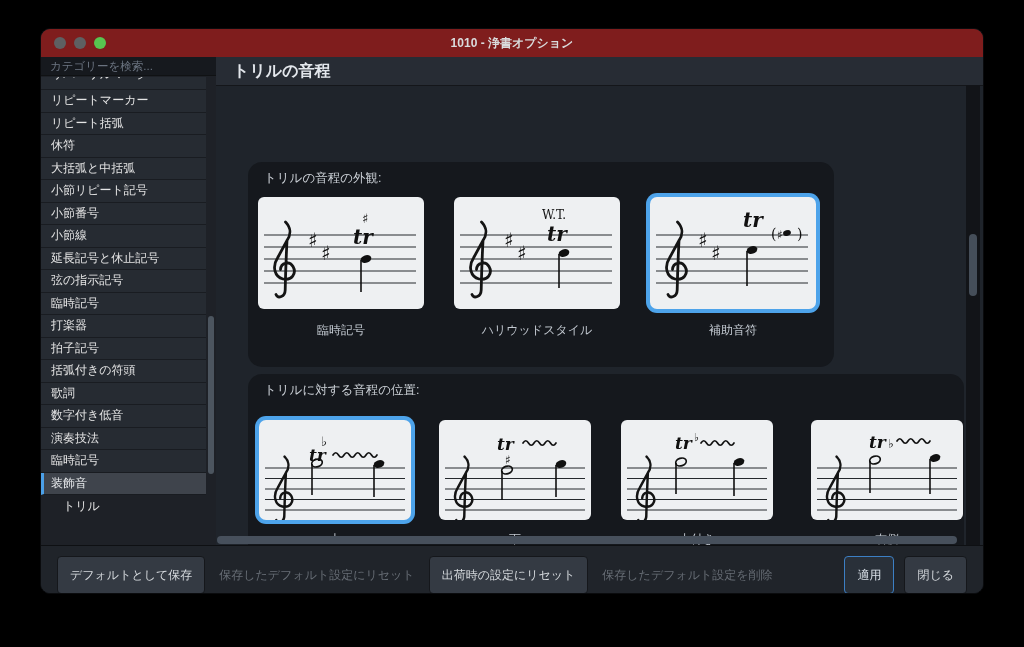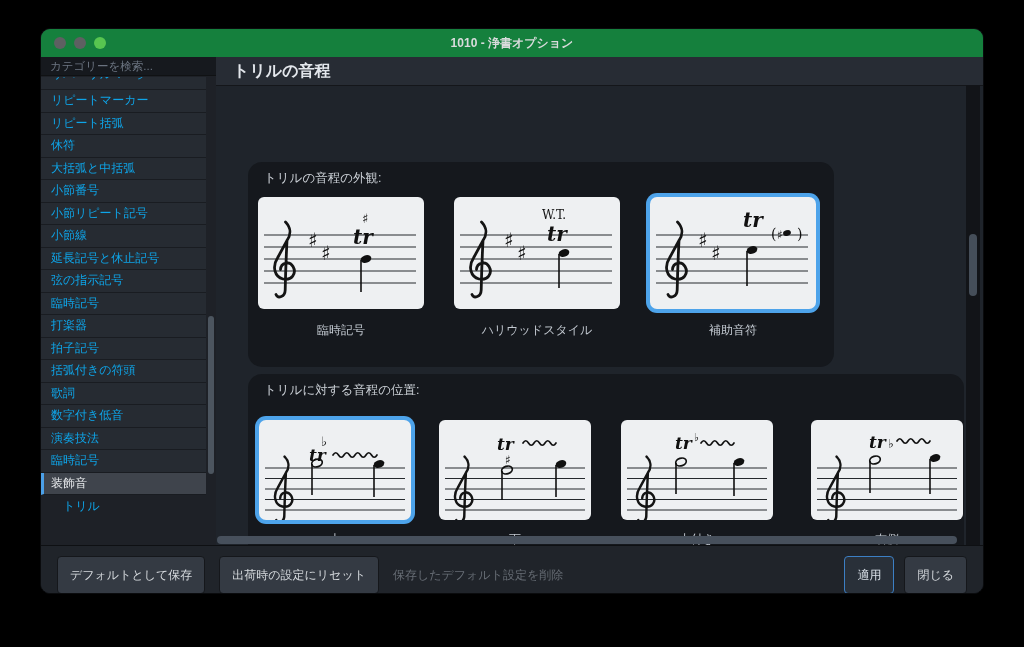--- a/index.html
+++ b/index.html
@@ -1,33 +1,33 @@
 <!DOCTYPE html>
 <html><head>
 <meta charset="utf-8">
 <style>
   html,body{margin:0;padding:0;}
   body{width:1024px;height:647px;background:#000;position:relative;overflow:hidden;
        font-family:"Liberation Sans","DejaVu Sans",sans-serif;}
   .window{position:absolute;left:40px;top:28px;width:944px;height:566px;background:#1f242b;
           border-radius:10px;overflow:hidden;box-shadow:0 18px 50px rgba(0,0,0,.7);border:1px solid #0a0b0d;box-sizing:border-box;}
   
-  .titlebar{position:absolute;left:0;top:0;right:0;height:28px;background:#15803d;border-bottom:1px solid #1c1e20;}
+  .titlebar{position:absolute;left:0;top:0;right:0;height:28px;background:#7f1d1d;border-bottom:1px solid #1c1e20;}
   .title{position:absolute;left:0;right:0;top:0;height:28px;line-height:28px;text-align:center;
          font-size:12px;font-weight:700;color:#d9dbdc;}
   .lights{position:absolute;left:13px;top:8px;display:flex;gap:8px;}
   .light{width:12px;height:12px;border-radius:50%;}
   
   .sidebar{position:absolute;left:0;top:28px;width:175px;bottom:47px;background:#1e2127;}
   .search{position:absolute;left:0;top:0;width:175px;height:19px;background:#16191e;border:0;border-bottom:1px solid #101214;
           box-sizing:border-box;padding:0 0 0 9px;font-size:11.5px;color:#aeb4bc;outline:none;font-family:inherit;}
   .search::placeholder{color:#6d7683;}
   .list{position:absolute;left:0;top:20px;width:165px;bottom:0;overflow:hidden;}
   .row{height:21.5px;line-height:21.5px;border-bottom:1px solid #191c21;background:#262b32;
-       padding-left:10px;font-size:12px;color:#0ea5e9;white-space:nowrap;overflow:hidden;}
+       padding-left:10px;font-size:12px;color:#e5e5e5;white-space:nowrap;overflow:hidden;}
   .row.partial{height:12px;line-height:12px;}
   .row.partial span{display:block;margin-top:-9px;}
   .row.selected{background:#3f444c;border-left:3px solid #4ba0e8;padding-left:7px;color:#e9ebee;}
   .row.sub{background:transparent;border-bottom:none;padding-left:22px;height:23px;line-height:23px;}
   .sb-thumb{position:absolute;left:167px;top:259px;width:6px;height:158px;border-radius:3px;background:#4c555f;}
   
   .main{position:absolute;left:175px;top:28px;right:0;bottom:47px;background:#1f242b;}
   .pagehead{position:absolute;left:0;top:0;right:0;height:28px;background:#272c34;border-bottom:1px solid #14161a;
             line-height:28px;padding-left:17px;font-size:16px;font-weight:700;color:#e3e7ec;}
   .vchannel{position:absolute;right:3px;top:28px;width:14px;bottom:0;background:#121418;}
@@ -65,22 +65,22 @@
   <div class="sidebar">
     <input class="search" placeholder="カテゴリーを検索..." style="">
     <div class="list" id="sidebar-list">
         <div class="row partial">
           <span>リハーサルマーク</span>
         </div>
         <div class="row">リピートマーカー</div>
         <div class="row">リピート括弧</div>
         <div class="row">休符</div>
         <div class="row">大括弧と中括弧</div>
+        <div class="row">小節リピート記号</div>
         <div class="row">小節番号</div>
-        <div class="row">小節リピート記号</div>
         <div class="row">小節線</div>
         <div class="row">延長記号と休止記号</div>
         <div class="row">弦の指示記号</div>
         <div class="row">臨時記号</div>
         <div class="row">打楽器</div>
         <div class="row">拍子記号</div>
         <div class="row">括弧付きの符頭</div>
         <div class="row">歌詞</div>
         <div class="row">数字付き低音</div>
         <div class="row">演奏技法</div>
@@ -266,20 +266,21 @@
         </div>
       </div>
     <div class="vchannel"></div>
     <div class="v-thumb"></div>
     <div class="h-thumb"></div>
   </div>
 
   <div class="footer">
     <div class="fgroup" style="left:16px" id="footer-left">
         <button class="btn">デフォルトとして保存</button>
+        <span class="flat">保存したデフォルト設定にリセット</span>
         <button class="btn">出荷時の設定にリセット</button>
         <span class="flat">保存したデフォルト設定を削除</span>
       </div>
     <div class="fgroup" style="right: 16px; gap: 10px;" id="footer-right">
         <button class="btn apply">適用</button>
         <button class="btn">閉じる</button>
       </div>
   </div>
 
 </div>

